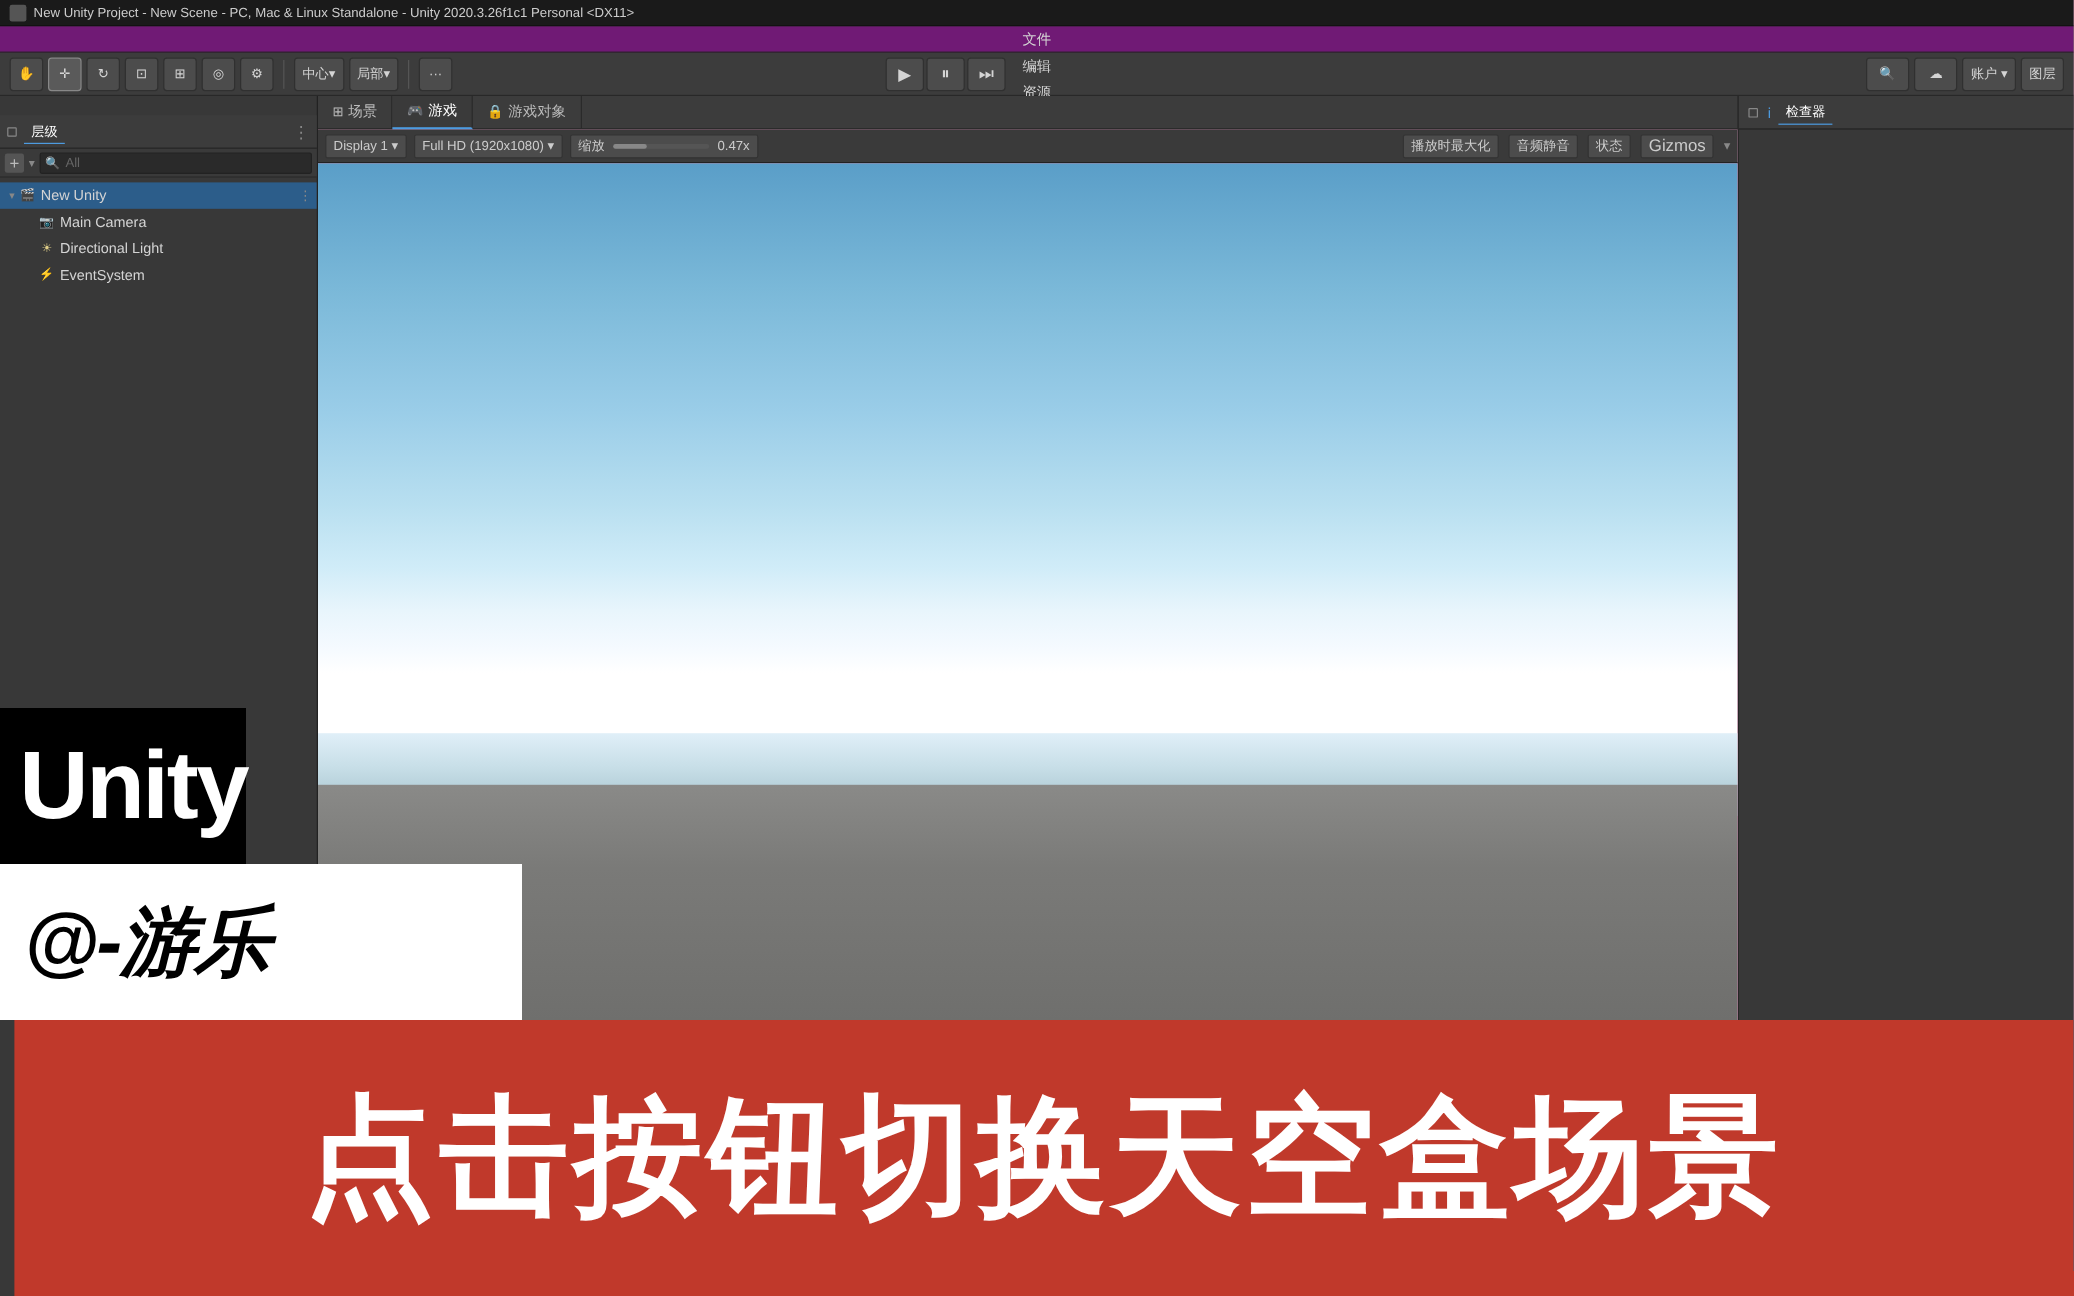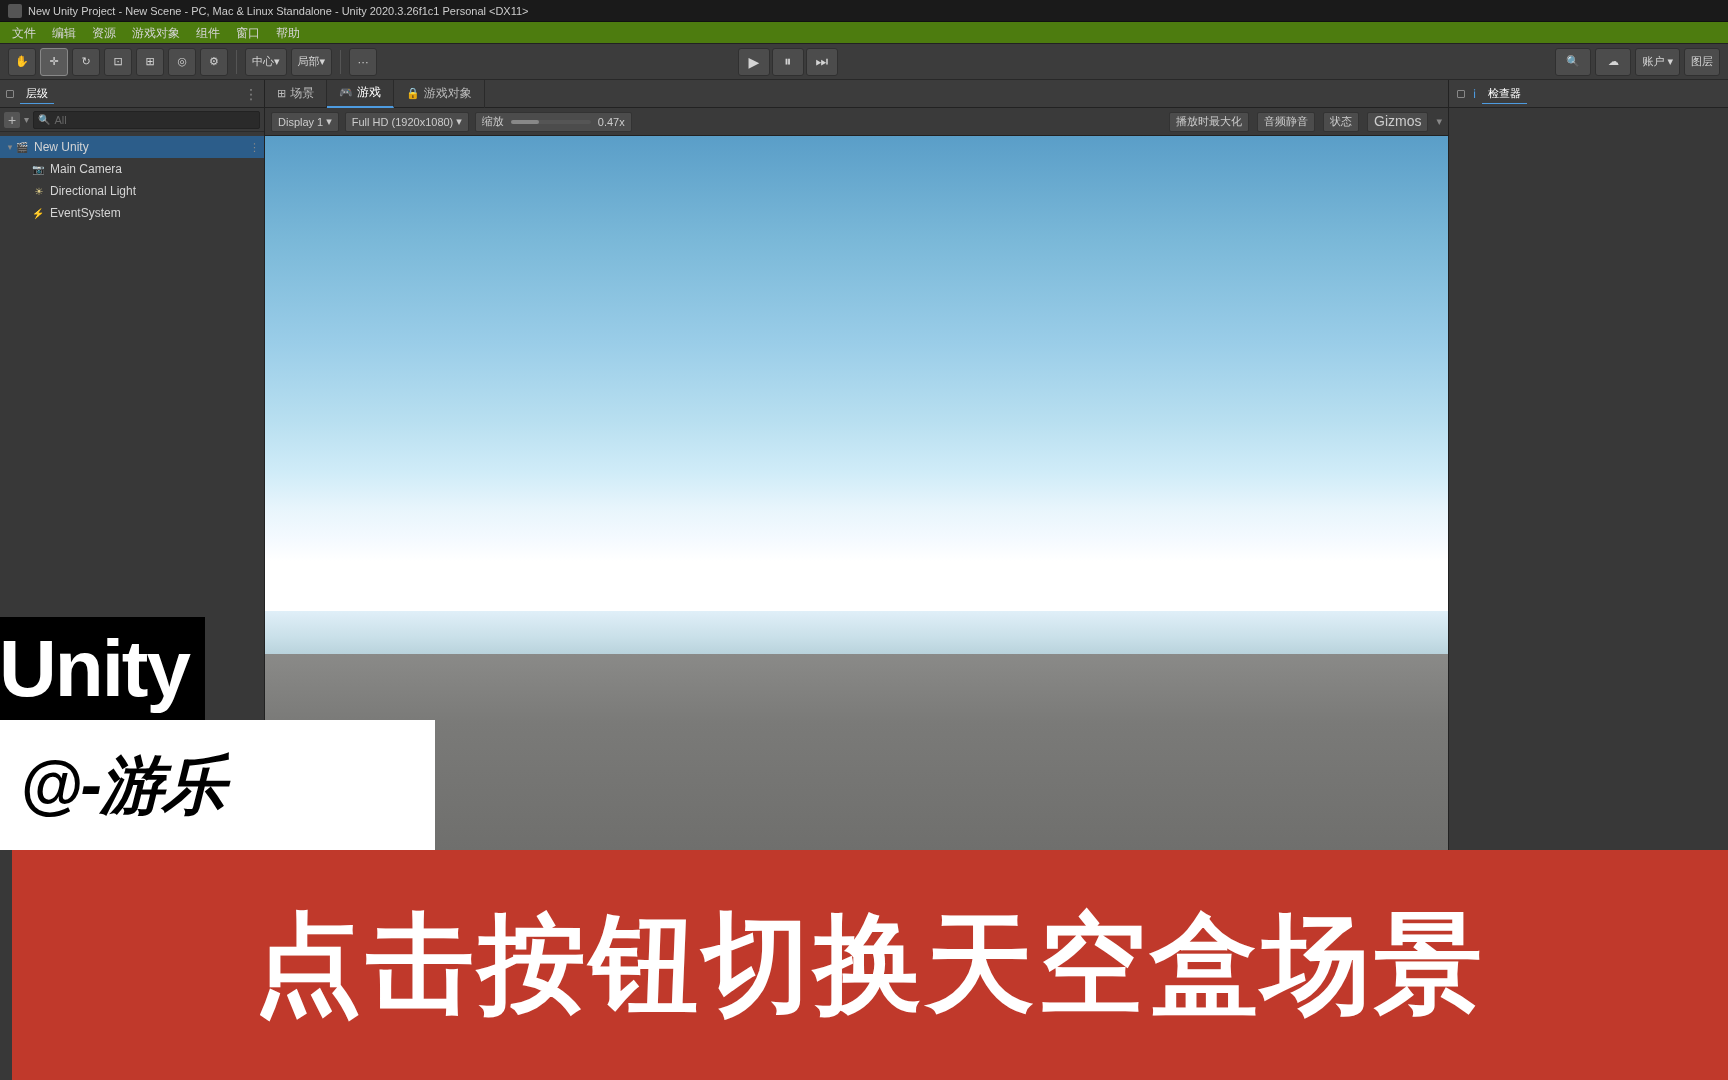--- a/index.html
+++ b/index.html
@@ -30,25 +30,26 @@
       height: 14px;
       margin-right: 6px;
       background: #555;
       border-radius: 2px;
       display: inline-block;
     }
 
     
     #menu-bar {
       height: 22px;
-      background: #4d7c0f;
+      background: #701a75;
       display: flex;
       align-items: center;
       padding: 0 4px;
       border-bottom: 1px solid #222;
+      flex-direction: column;
     }
     .menu-item {
       padding: 0 8px;
       height: 22px;
       line-height: 22px;
       font-size: 12px;
       color: #d4d4d4;
       cursor: pointer;
     }
 
@@ -126,20 +127,21 @@
       flex-shrink: 0;
     }
     #hierarchy-header {
       height: 28px;
       background: #3c3c3c;
       border-bottom: 1px solid #222;
       display: flex;
       align-items: center;
       padding: 0 6px;
       gap: 4px;
+      margin-top: 16px;
     }
     .panel-tab {
       font-size: 11px;
       color: #bbb;
       padding: 2px 6px;
     }
     .panel-tab.active { color: #fff; border-bottom: 1px solid #4d9be0; }
     #hierarchy-toolbar {
       height: 24px;
       display: flex;
@@ -398,25 +400,25 @@
       gap: 6px;
     }
     .inspector-icon { font-size: 12px; color: #4d9be0; }
 
     
     #unity-overlay {
       position: absolute;
       bottom: 360px;
       left: 0;
       width: 205px;
-      height: 103px;
+      height: 130px;
       background: #000;
       display: flex;
       align-items: center;
-      justify-content: flex-end;
+      justify-content: flex-start;
       padding: 0 16px;
       z-index: 10;
     }
     #unity-text {
       font-size: 80px;
       font-weight: 900;
       color: #fff;
       font-family: Arial Black, Arial, sans-serif;
       letter-spacing: -2px;
     }

